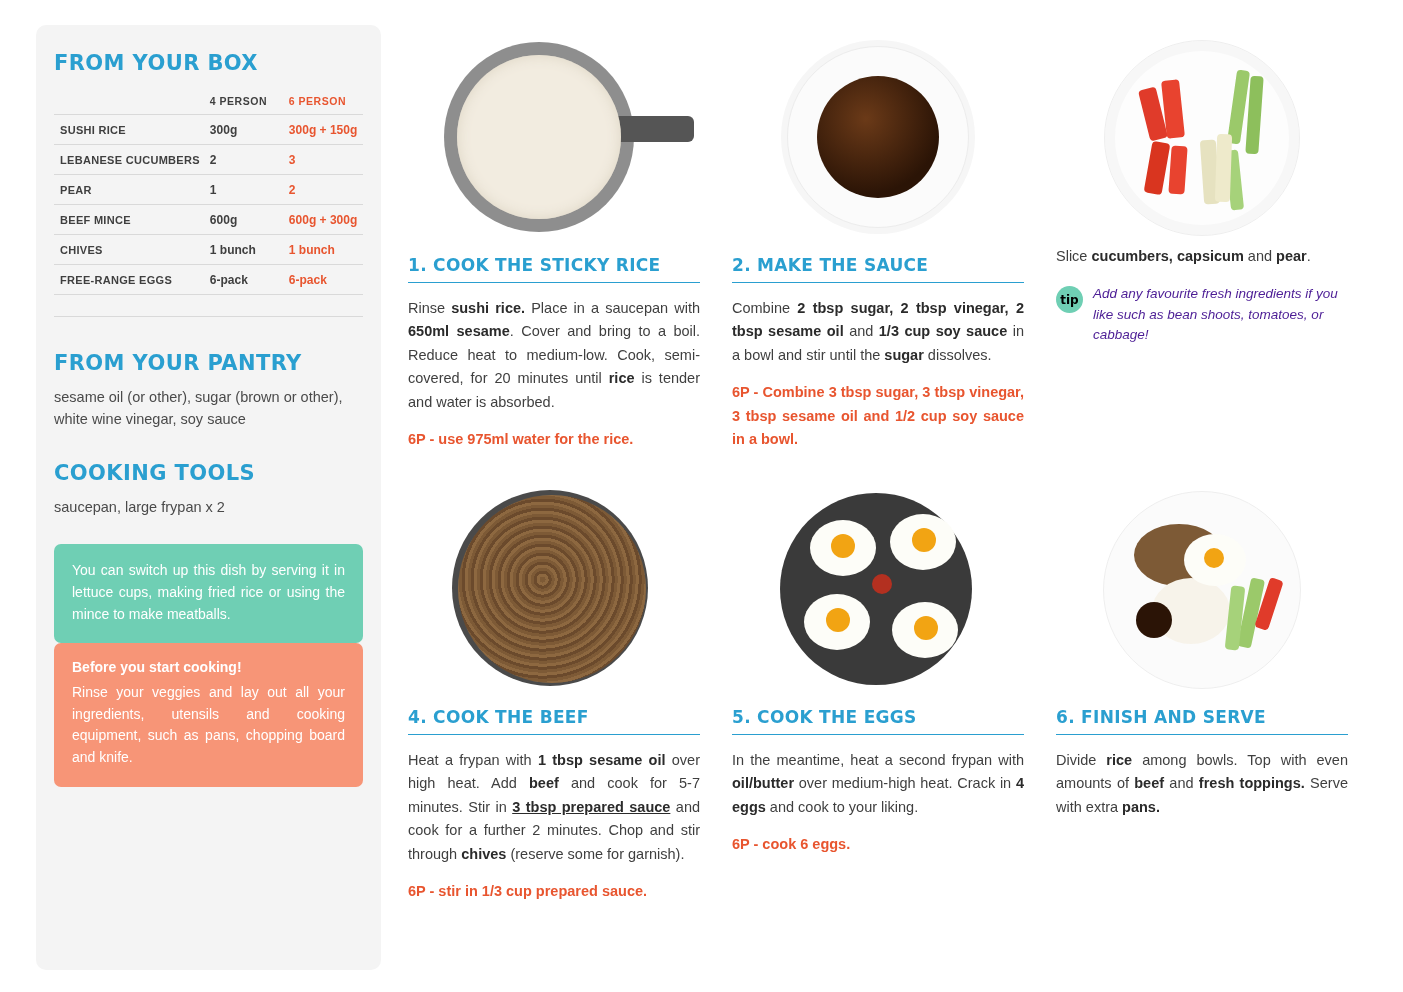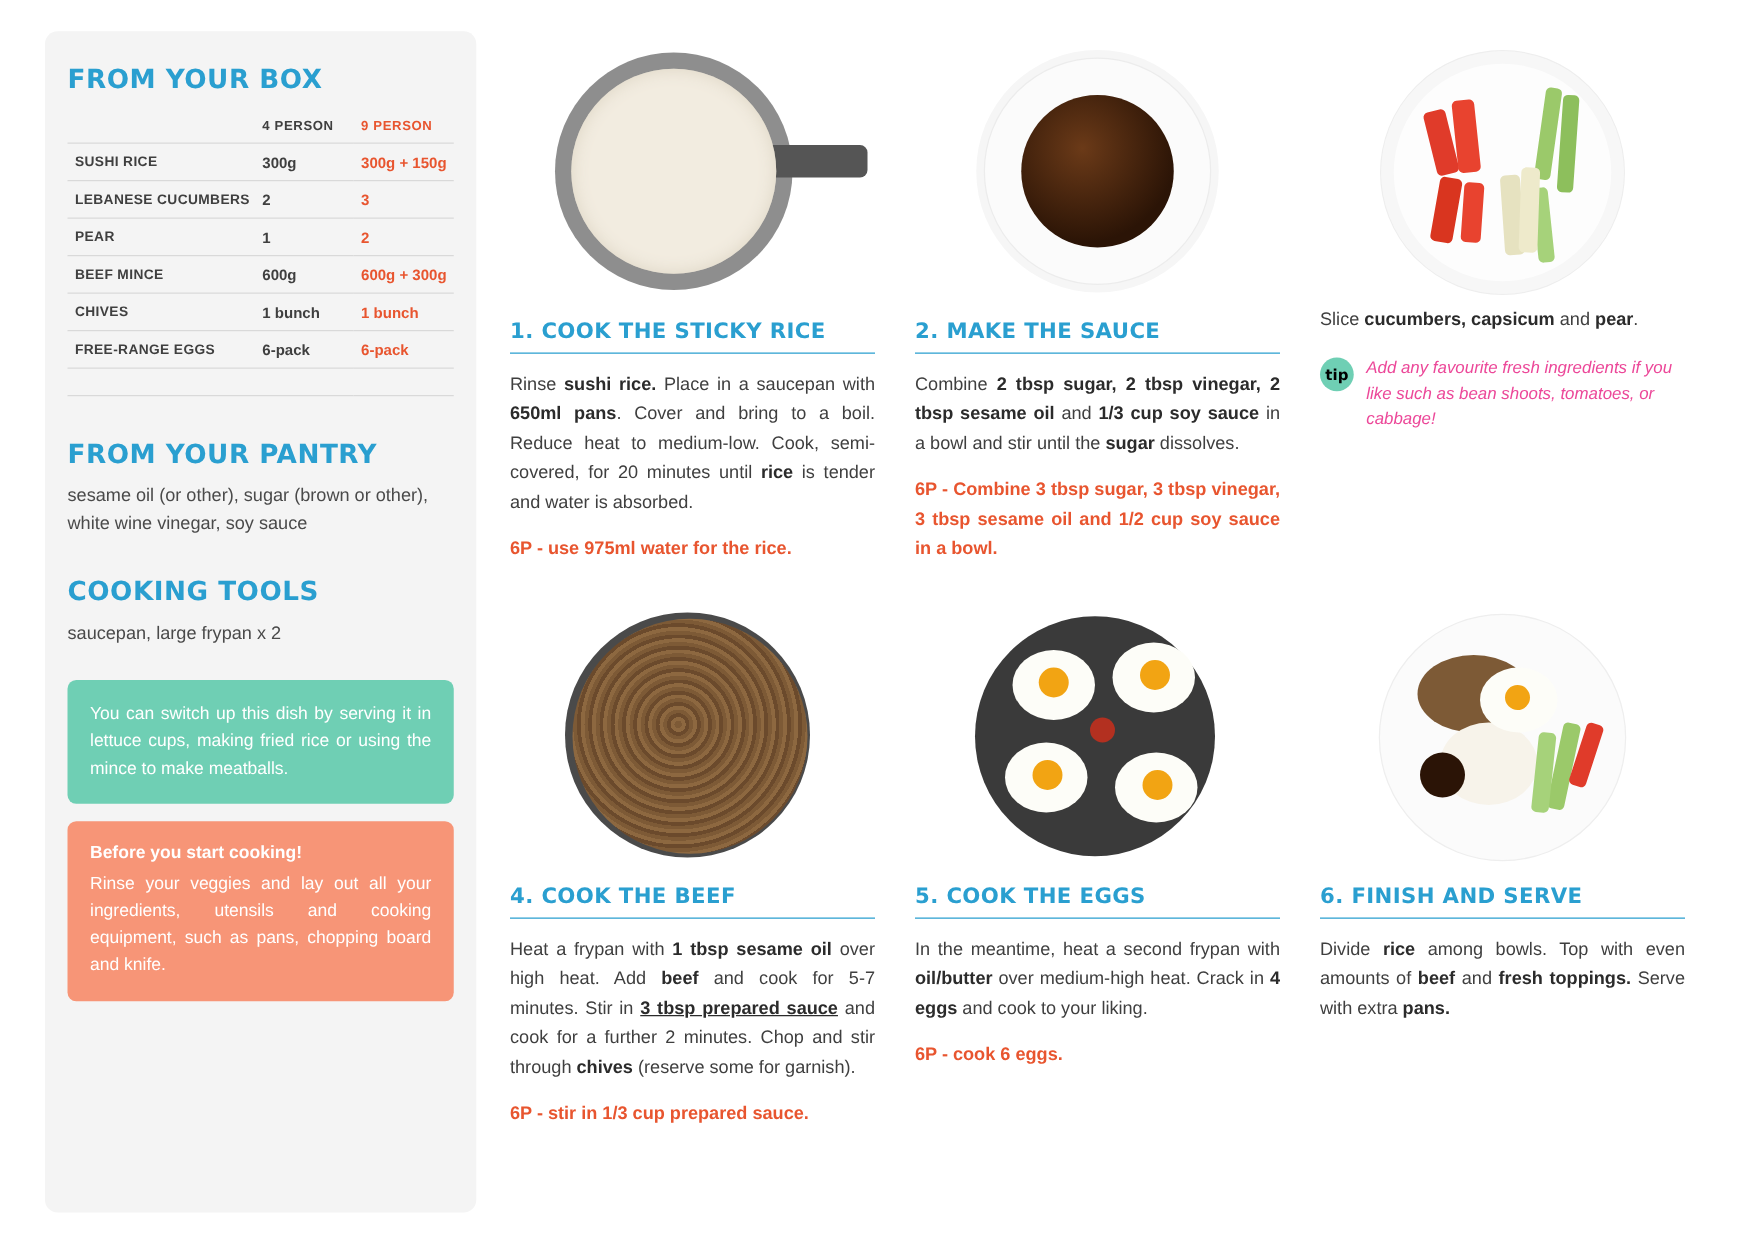--- a/index.html
+++ b/index.html
@@ -79,21 +79,20 @@
     margin-top: 26px;
     background: #6fcfb4;
     color: #ffffff;
     border-radius: 7px;
     padding: 16px 18px 18px 18px;
     font-size: 14px;
     line-height: 1.55;
     text-align: justify;
   }
   .note-orange {
-    margin-top: 14px;
     background: #f79577;
     color: #ffffff;
     border-radius: 7px;
     padding: 14px 18px 18px 18px;
     font-size: 14px;
     line-height: 1.55;
     text-align: justify;
   }
   .note-orange .note-title {
     display: block;
@@ -165,21 +164,21 @@
     font-family: "DejaVu Sans", sans-serif;
     font-size: 12px;
     font-weight: bold;
     display: flex; align-items: center; justify-content: center;
     margin-top: 2px;
   }
   .tip-text {
     font-style: italic;
     font-size: 13.5px;
     line-height: 1.5;
-    color: #ec4899;
+    color: #4c1d95;
   }
 
   
   .row2 { margin-top: 22px; }
 
   
   .pan {
     position: absolute;
     width: 190px; height: 190px;
     border-radius: 50%;
@@ -269,21 +268,21 @@
 
   <div class="sidebar">
 
     <div class="sb-heading">FROM YOUR BOX</div>
 
     <table class="box-table">
       <thead>
         <tr>
           <th class="col-name"></th>
           <th class="col-4">4 PERSON</th>
-          <th class="col-6">9 PERSON</th>
+          <th class="col-6">6 PERSON</th>
         </tr>
       </thead>
       <tbody>
         <tr>
           <td class="ing-name">SUSHI RICE</td>
           <td class="col-4">300g</td>
           <td class="col-6">300g + 150g</td>
         </tr>
         <tr>
           <td class="ing-name">LEBANESE CUCUMBERS</td>
@@ -334,21 +333,21 @@
 
   <div class="steps">
 
     <div class="step">
       <div class="photo">
         <div class="pan"></div>
         <div class="pan-handle"></div>
         <div class="rice"></div>
       </div>
       <div class="step-title">1. COOK THE STICKY RICE</div>
-      <div class="step-body">Rinse <b>sushi rice.</b> Place in a saucepan with <b>650ml pans</b>. Cover and bring to a boil. Reduce heat to medium-low. Cook, semi-covered, for 20 minutes until <b>rice</b> is tender and water is absorbed.</div>
+      <div class="step-body">Rinse <b>sushi rice.</b> Place in a saucepan with <b>650ml sesame</b>. Cover and bring to a boil. Reduce heat to medium-low. Cook, semi-covered, for 20 minutes until <b>rice</b> is tender and water is absorbed.</div>
       <div class="alt">6P - use 975ml water for the rice.</div>
     </div>
 
     <div class="step">
       <div class="photo">
         <div class="bowl-white"></div>
         <div class="sauce"></div>
       </div>
       <div class="step-title">2. MAKE THE SAUCE</div>
       <div class="step-body">Combine <b>2 tbsp sugar, 2 tbsp vinegar, 2 tbsp sesame oil</b> and <b>1/3 cup soy sauce</b> in a bowl and stir until the <b>sugar</b> dissolves.</div>

